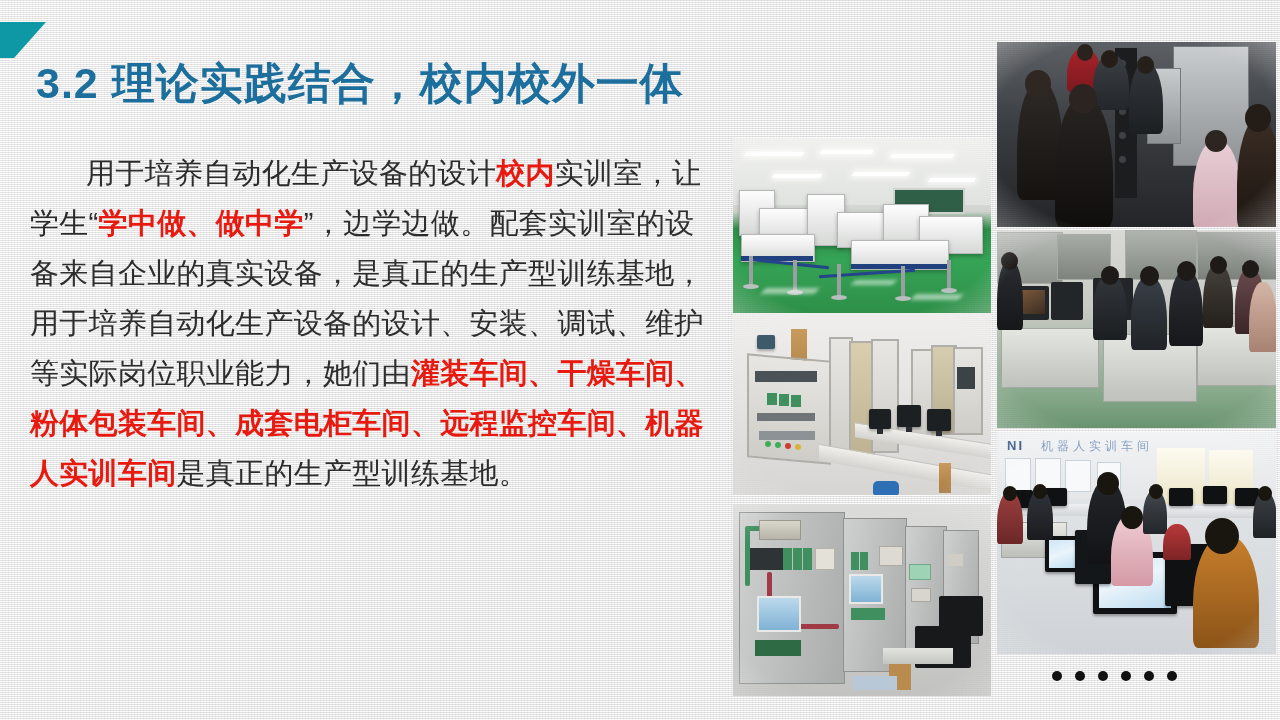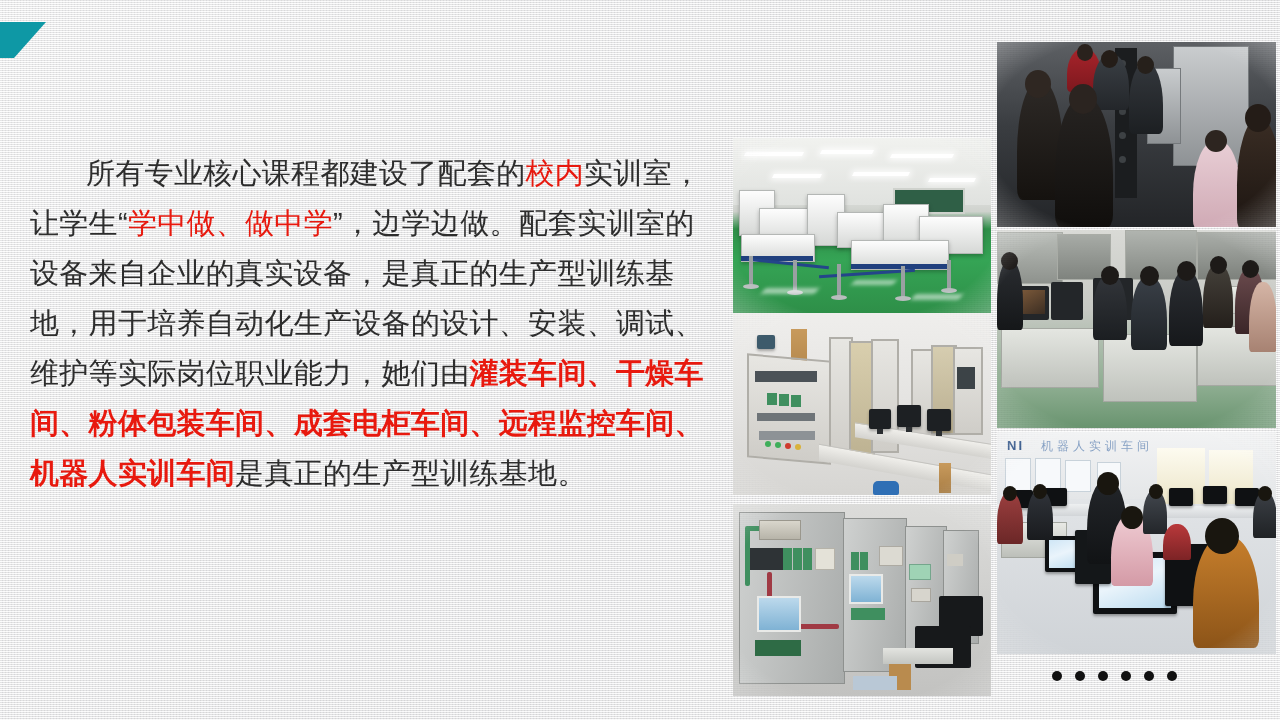--- a/index.html
+++ b/index.html
@@ -58,21 +58,21 @@
     white-space:nowrap;
   }
   .para{
     font-size:29px;
     line-height:50px;
     margin:0;
     text-indent:56px;
     color:#2d2d2d;
     letter-spacing:.3px;
   }
-  .hl-red{color:#e8190e;font-weight:normal;}
+  .hl-red{color:#e8190e;font-weight:bold;}
   .hl-red-b{color:#e8190e;font-weight:bold;}
 
   
   .photo{
     position:absolute;
     overflow:hidden;
     background:#cfd2d3;
     
     -webkit-mask-image:radial-gradient(ellipse 92% 92% at 50% 50%,#000 58%,rgba(0,0,0,.65) 80%,rgba(0,0,0,0) 99%);
             mask-image:radial-gradient(ellipse 92% 92% at 50% 50%,#000 58%,rgba(0,0,0,.65) 80%,rgba(0,0,0,0) 99%);
@@ -179,23 +179,24 @@
 <body>
 
 <div id="slide">
 
   <div id="corner-arrow">
     <svg width="60" height="40" viewBox="0 0 60 40" aria-hidden="true">
       <polygon points="0,0 48,0 16,36 0,36" fill="#0e98a5"></polygon>
     </svg>
   </div>
 
+  <div id="title">3.2  理论实践结合，校内校外一体</div>
 
   <div id="body-text">
-    <p class="para"><span>所有专业核心课程都建设了配套的</span><span class="hl-red">校内</span><span>实训室，让学生</span><span>“</span><span class="hl-red">学中做、做中学</span><span>”</span><span>，边学边做。配套实训室的设备来自企业的真实设备，是真正的生产型训练基地，用于培养自动化生产设备的设计、安装、调试、维护等实际岗位职业能力，她们由</span><span class="hl-red-b">灌装车间、干燥车间、粉体包装车间、成套电柜车间、远程监控车间、机器人实训车间</span><span>是真正的生产型训练基地。</span></p>
+    <p class="para"><span>用于培养自动化生产设备的设计</span><span class="hl-red">校内</span><span>实训室，让学生</span><span>“</span><span class="hl-red">学中做、做中学</span><span>”</span><span>，边学边做。配套实训室的设备来自企业的真实设备，是真正的生产型训练基地，用于培养自动化生产设备的设计、安装、调试、维护等实际岗位职业能力，她们由</span><span class="hl-red-b">灌装车间、干燥车间、粉体包装车间、成套电柜车间、远程监控车间、机器人实训车间</span><span>是真正的生产型训练基地。</span></p>
   </div>
 
   <div class="photo" id="photo-1">
     <div class="scene s1">
       <div class="ceil"></div>
       <div class="lamp" style="left:12px;top:14px;width:58px;"></div>
       <div class="lamp" style="left:88px;top:12px;width:52px;"></div>
       <div class="lamp" style="left:158px;top:16px;width:62px;"></div>
       <div class="lamp" style="left:40px;top:36px;width:48px;"></div>
       <div class="lamp" style="left:120px;top:34px;width:56px;"></div>

